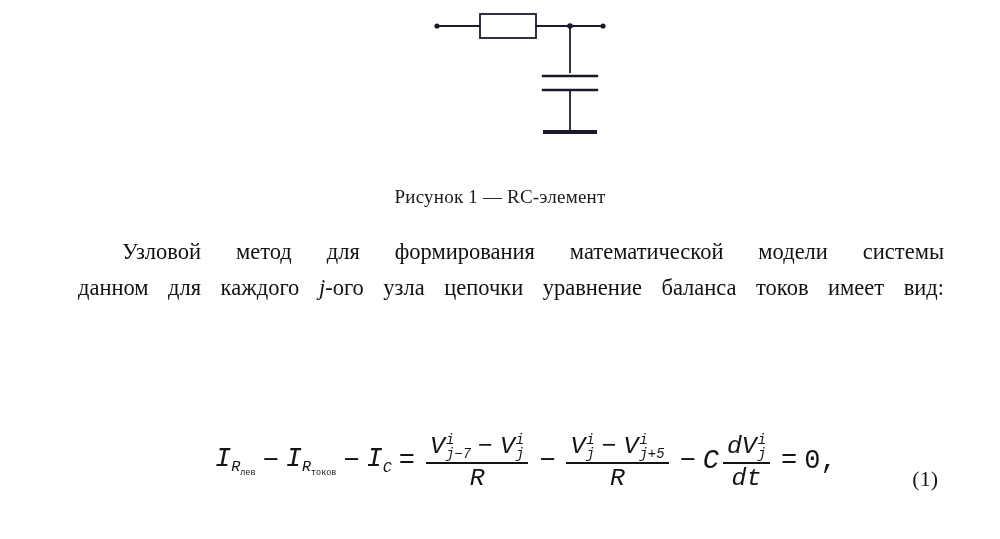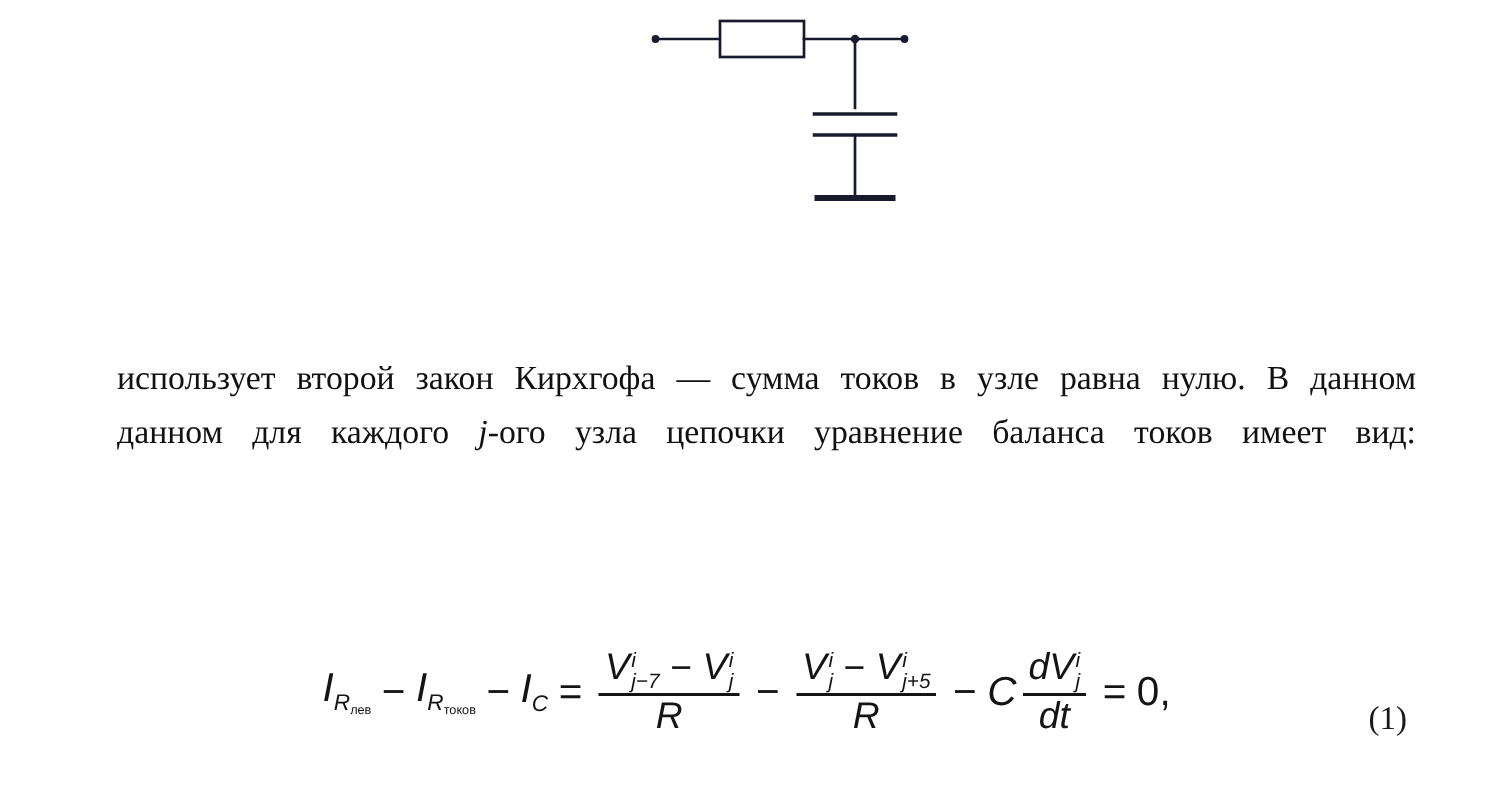--- a/index.html
+++ b/index.html
@@ -82,21 +82,21 @@
     top: 432px;
     width: 1000px;
     height: 90px;
   }
   .equation {
     position: absolute;
     left: 215px;
     top: 0;
     width: 620px;
     height: 88px;
-    font-family: Liberation Sans, sans-serif;
+    font-family: Liberation Mono, monospace;
     color: #141414;
   }
   .eq-number {
     position: absolute;
     right: 62px;
     top: 34px;
     font-size: 22px;
     font-family: "Liberation Serif", serif;
   }
 
@@ -193,23 +193,24 @@
         </g>
         <g fill="#1a1a2e" stroke="none">
           <circle cx="12" cy="18" r="2.6"></circle>
           <circle cx="178" cy="18" r="2.6"></circle>
           <circle cx="145" cy="18" r="2.8"></circle>
         </g>
       </svg>
     </div>
   </div>
 
+  <div class="figure-caption">Рисунок 1 — RC-элемент</div>
 
   <div class="body-text">
-    <span class="line">использует второй закон Кирхгофа — сумма токов в узле равна нулю. В данном</span>
+    <span class="line"><span class="indent"></span><span>Узловой метод для формирования математической модели системы</span></span>
     <span class="line"><span>данном для каждого </span><i>j</i><span>-ого узла цепочки уравнение баланса токов имеет вид:</span></span>
   </div>
 
   <div class="equation-block">
     <div class="equation">
       <div class="row math">
 
         <span><span class="var">I</span><span class="sub-it"><span>R</span><span class="sub">лев</span></span></span>
 
         <span class="op">−</span>

